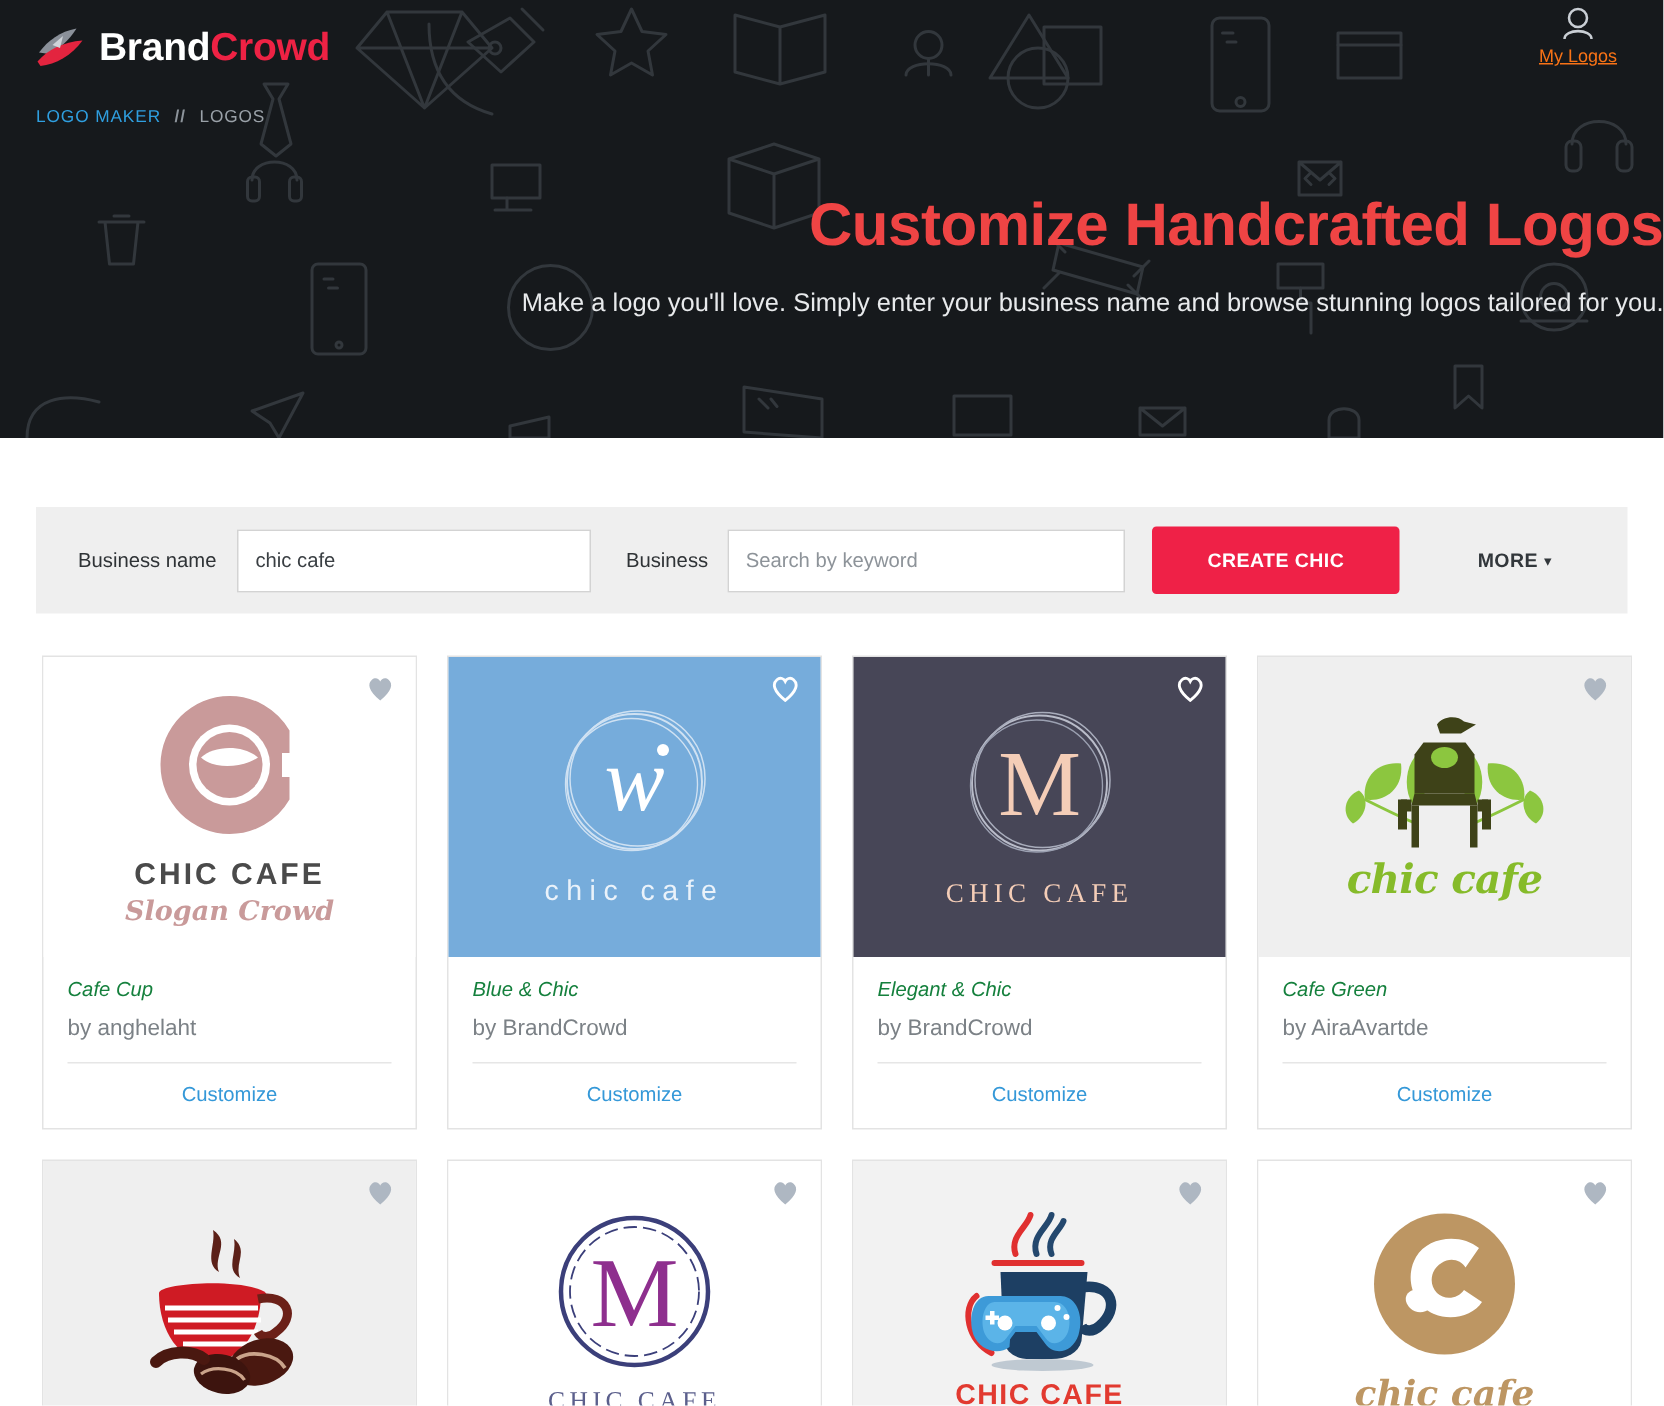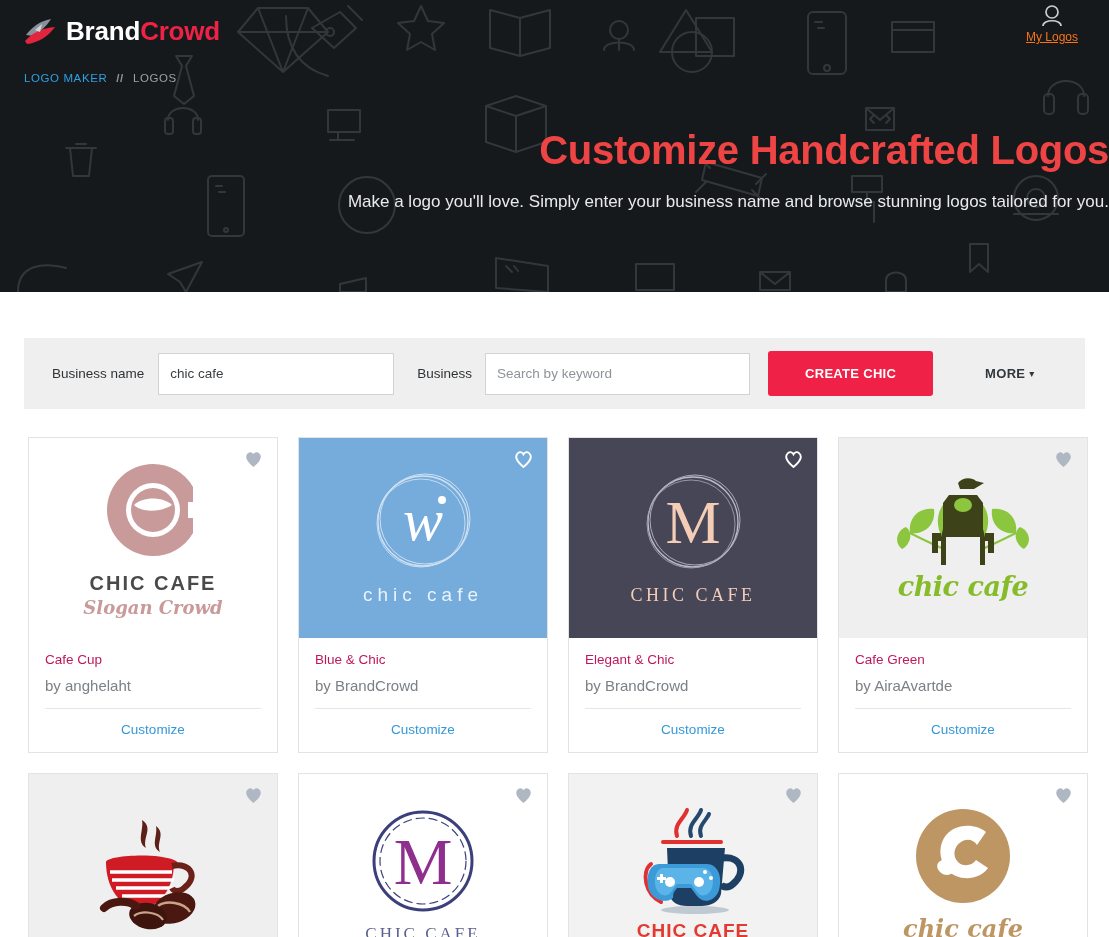--- a/index.html
+++ b/index.html
@@ -132,22 +132,22 @@
     align-items: center; justify-content: center;
     overflow: hidden;
   }
   .heart {
     position: absolute; top: 12px; right: 14px;
     width: 19px; height: 18px;
     cursor: pointer; z-index: 3;
   }
   .card-meta { padding: 14px 16px 0; }
   .card-title {
-    font-size: 13.5px; color: #be185d;
-    cursor: pointer; line-height: 1.2;
+    font-size: 13.5px; color: #15803d;
+    cursor: pointer; line-height: 1.2; font-style: italic;
   }
   .card-author {
     font-size: 15px; color: #7b8186;
     margin-top: 9px;
   }
   .card-divider {
     height: 1px; background: #e6e6e6;
     margin: 14px 16px 0;
   }
   .card-customize {

